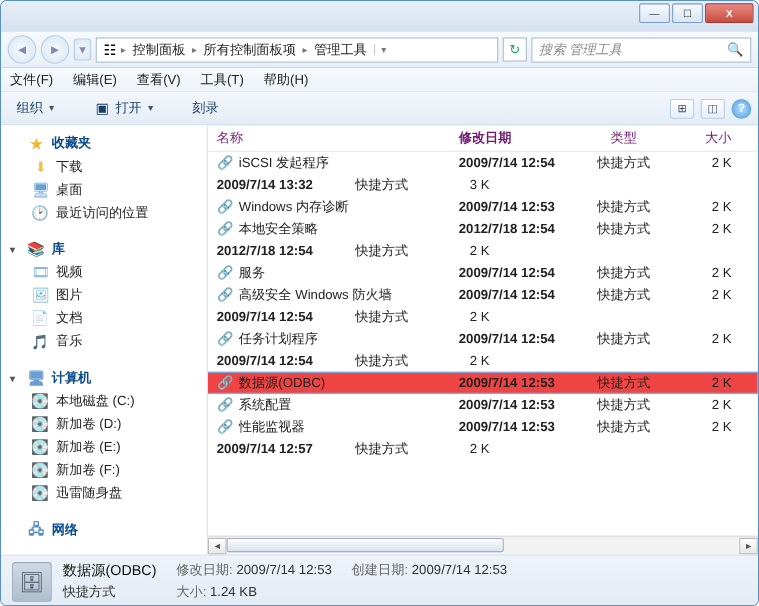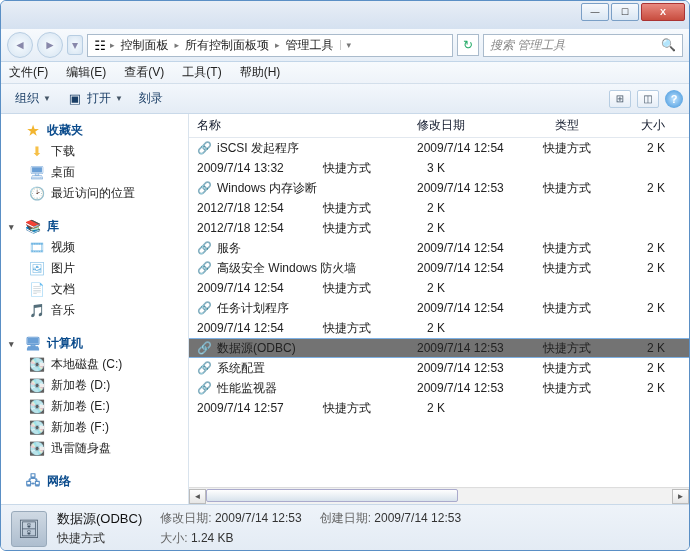--- a/index.html
+++ b/index.html
@@ -16,21 +16,21 @@
 .bc-part { padding: 0 4px; color: #222; }
 .bc-sep { color: #777; font-size: 9px; }
 .bc-dd { color:#777; font-size:9px; padding:0 6px; border-left:1px solid #ccc; }
 .refresh { width: 22px; height: 22px; border:1px solid #abc; background:#fff; display:flex;align-items:center;justify-content:center; color:#2a6; }
 .searchbox { width: 200px; height: 23px; background: #fff; border: 1px solid #abc; display: flex; align-items: center; padding: 0 6px; color: #888; font-style: italic; }
 .searchbox .sicon { margin-left:auto; color:#5a8fc5; font-style:normal; }
 
 .menubar { height: 22px; background: linear-gradient(#f7fafd,#eef3f9); border-bottom: 1px solid #d3dfeb; display: flex; align-items: flex-start; padding: 0 4px; gap: 10px; }
 .menuitem { color: #222; padding: 2px 4px; }
 
-.toolbar { height: 30px; background: linear-gradient(#f3f7fc,#e4ecf5); border-bottom: 1px solid #c9d9e9; display: flex; align-items: center; padding: 0 6px; gap: 0; }
+.toolbar { height: 30px; background: linear-gradient(#f3f7fc,#e4ecf5); border-bottom: 1px solid #c9d9e9; display: flex; align-items: center; padding: 0 6px; gap: 18px; }
 .tbutton { padding: 3px 8px; display:flex; align-items:center; gap:4px; color:#1a3e66; }
 .tdd { font-size:8px; color:#456; }
 .toolbar .spacer { flex:1; }
 .viewctl { display:flex; gap:6px; align-items:center; }
 .squarebtn { width:22px; height:18px; border:1px solid #b7cde2; background:linear-gradient(#fff,#e6eef7); border-radius:2px; display:flex; align-items:center; justify-content:center; font-size:10px; color:#456; }
 .helpbtn { width:18px; height:18px; border-radius:50%; background:radial-gradient(#bfe3ff,#3a8fd8); color:#fff; font-weight:bold; display:flex; align-items:center; justify-content:center; font-size:11px; }
 
 .content { display: flex; height: 390px; }
 .sidebar { width: 188px; background: #fff; border-right: 1px solid #d9e3ed; padding: 6px 0 6px 8px; overflow: hidden; }
 .side-group { margin-bottom: 12px; }
@@ -39,28 +39,28 @@
 .side-item { display:flex; align-items:center; gap:6px; padding: 2px 0 2px 20px; color:#222; }
 .ico { width:16px; height:16px; display:inline-flex; align-items:center; justify-content:center; font-size:13px; }
 .star { color:#f2b530; }
 .folder { color:#f6c048; }
 .lib { color:#6ab3e2; }
 .comp { color:#6a9fd6; }
 .net { color:#5a8fc5; }
 .drive { color:#888; }
 
 .filearea { flex:1; display:flex; flex-direction:column; overflow:hidden; }
-.colhead { height:24px; border-bottom:1px solid #e2e8ef; display:flex; align-items:center; padding-left:8px; color:#0f172a; }
+.colhead { height:24px; border-bottom:1px solid #e2e8ef; display:flex; align-items:center; padding-left:8px; color:#701a75; }
 .col-name { width:220px; }
-.col-date { width:100px; }
+.col-date { width:100px;font-weight:bold; }
 .col-type { width:100px;text-align:center; }
 .col-size { width:48px; text-align:right; }
 .filelist { flex:1; overflow:hidden; }
 .frow { height:20px; display:flex; align-items:center; padding-left:8px; color:#222; }
-.frow.selected { background:#737373; border:1px solid #7eb1e4; border-left:none; border-right:none; }
+.frow.selected { background:#ef4444; border:1px solid #7eb1e4; border-left:none; border-right:none; }
 .frow .ico { margin-right:4px; }
 .link-ico { font-size:12px; }
 
 .hscroll { height:17px; background:#f0f0f0; border-top:1px solid #ddd; display:flex; align-items:center; }
 .hscroll .arrow { width:17px; height:15px; background:linear-gradient(#fefefe,#e6e6e6); border:1px solid #bbb; display:flex; align-items:center; justify-content:center; font-size:8px; color:#555; }
 .hscroll .track { flex:1; height:15px; background:#f2f2f2; position:relative; }
 .hscroll .thumb { position:absolute; left:0; top:0; height:13px; width:54%; background:linear-gradient(#fefefe,#d8e2ec); border:1px solid #aac; border-radius:2px; }
 
 .details { height:48px; background:linear-gradient(#eef3f9,#e3ebf4); border-top:1px solid #c9d9e9; display:flex; align-items:center; padding:4px 10px; gap:10px; }
 .details .bigico { width:36px; height:36px; background:linear-gradient(#cfd9e3,#aebecf); border:1px solid #9ab; border-radius:3px; display:flex; align-items:center; justify-content:center; font-size:18px; color:#456; }
@@ -224,20 +224,21 @@
           <div class="col-type">快捷方式</div>
           <div class="col-size">3 K</div>
         </div>
         <div class="frow">
           <div class="col-name"><span class="ico link-ico">🔗</span><span>Windows 内存诊断</span></div>
           <div class="col-date">2009/7/14 12:53</div>
           <div class="col-type">快捷方式</div>
           <div class="col-size">2 K</div>
         </div>
         <div class="frow">
+          <div class="col-name"><span class="ico link-ico">🔗</span><span>本地安全策略</span></div>
           <div class="col-date">2012/7/18 12:54</div>
           <div class="col-type">快捷方式</div>
           <div class="col-size">2 K</div>
         </div>
         <div class="frow">
           <div class="col-date">2012/7/18 12:54</div>
           <div class="col-type">快捷方式</div>
           <div class="col-size">2 K</div>
         </div>
         <div class="frow">

